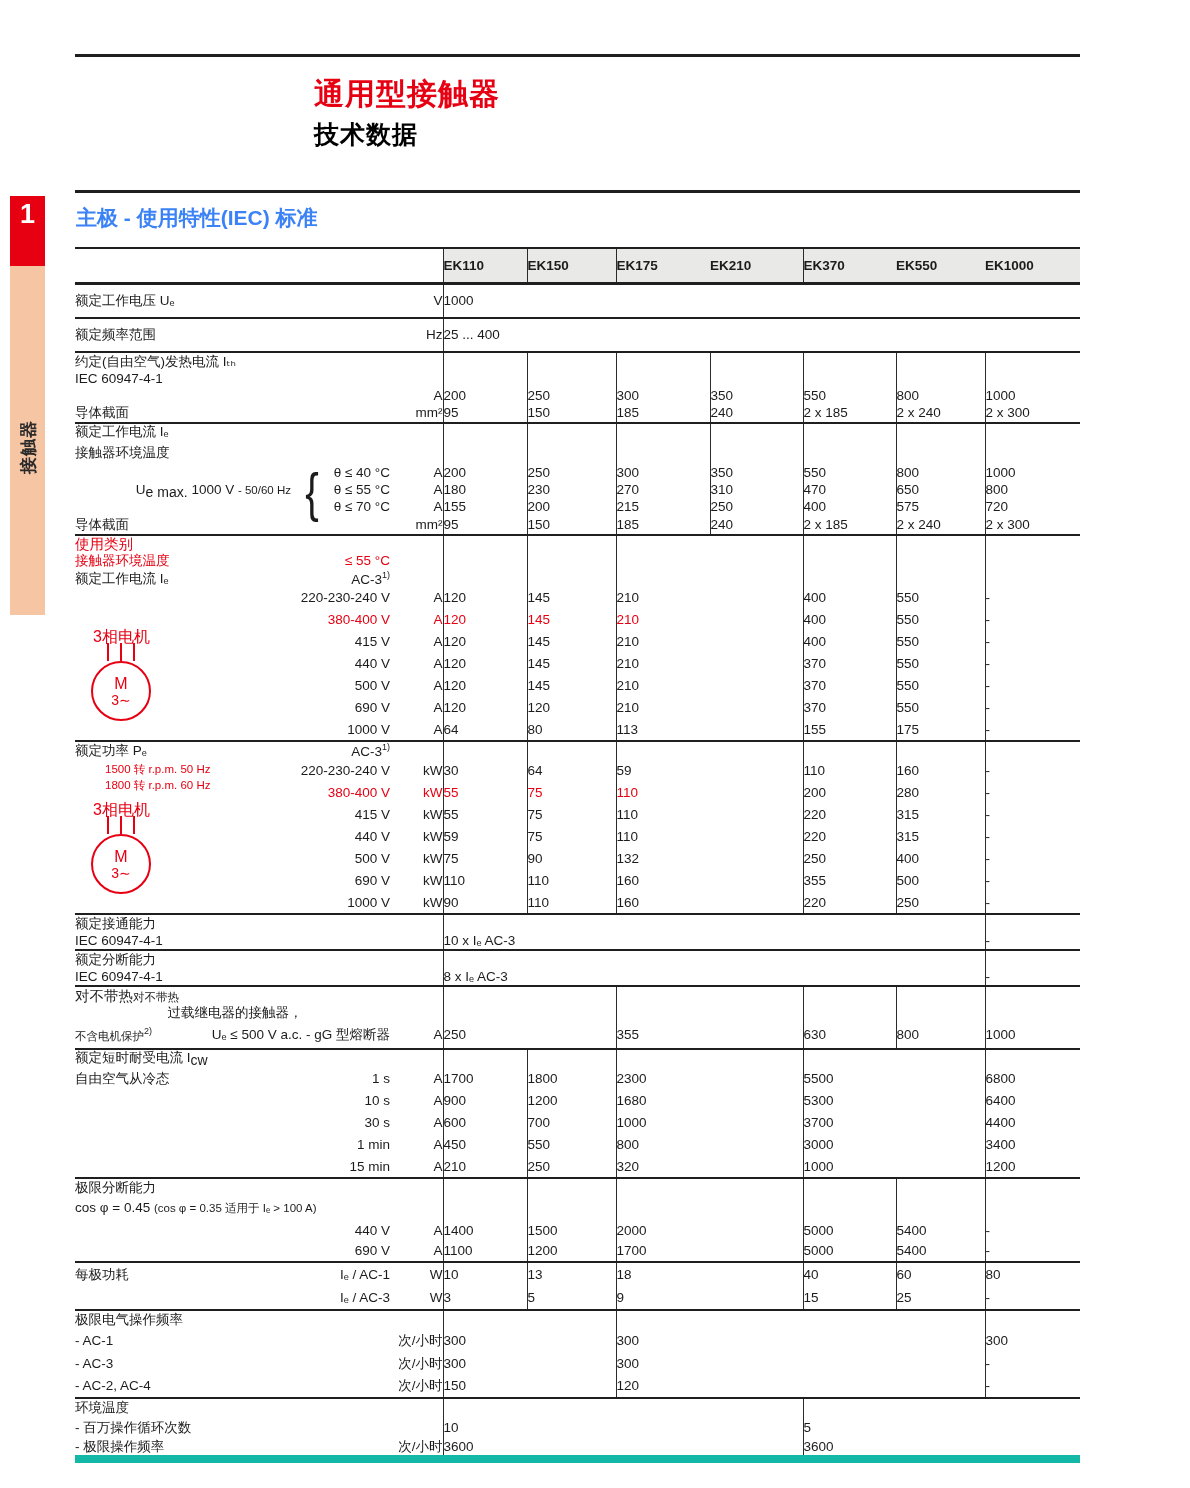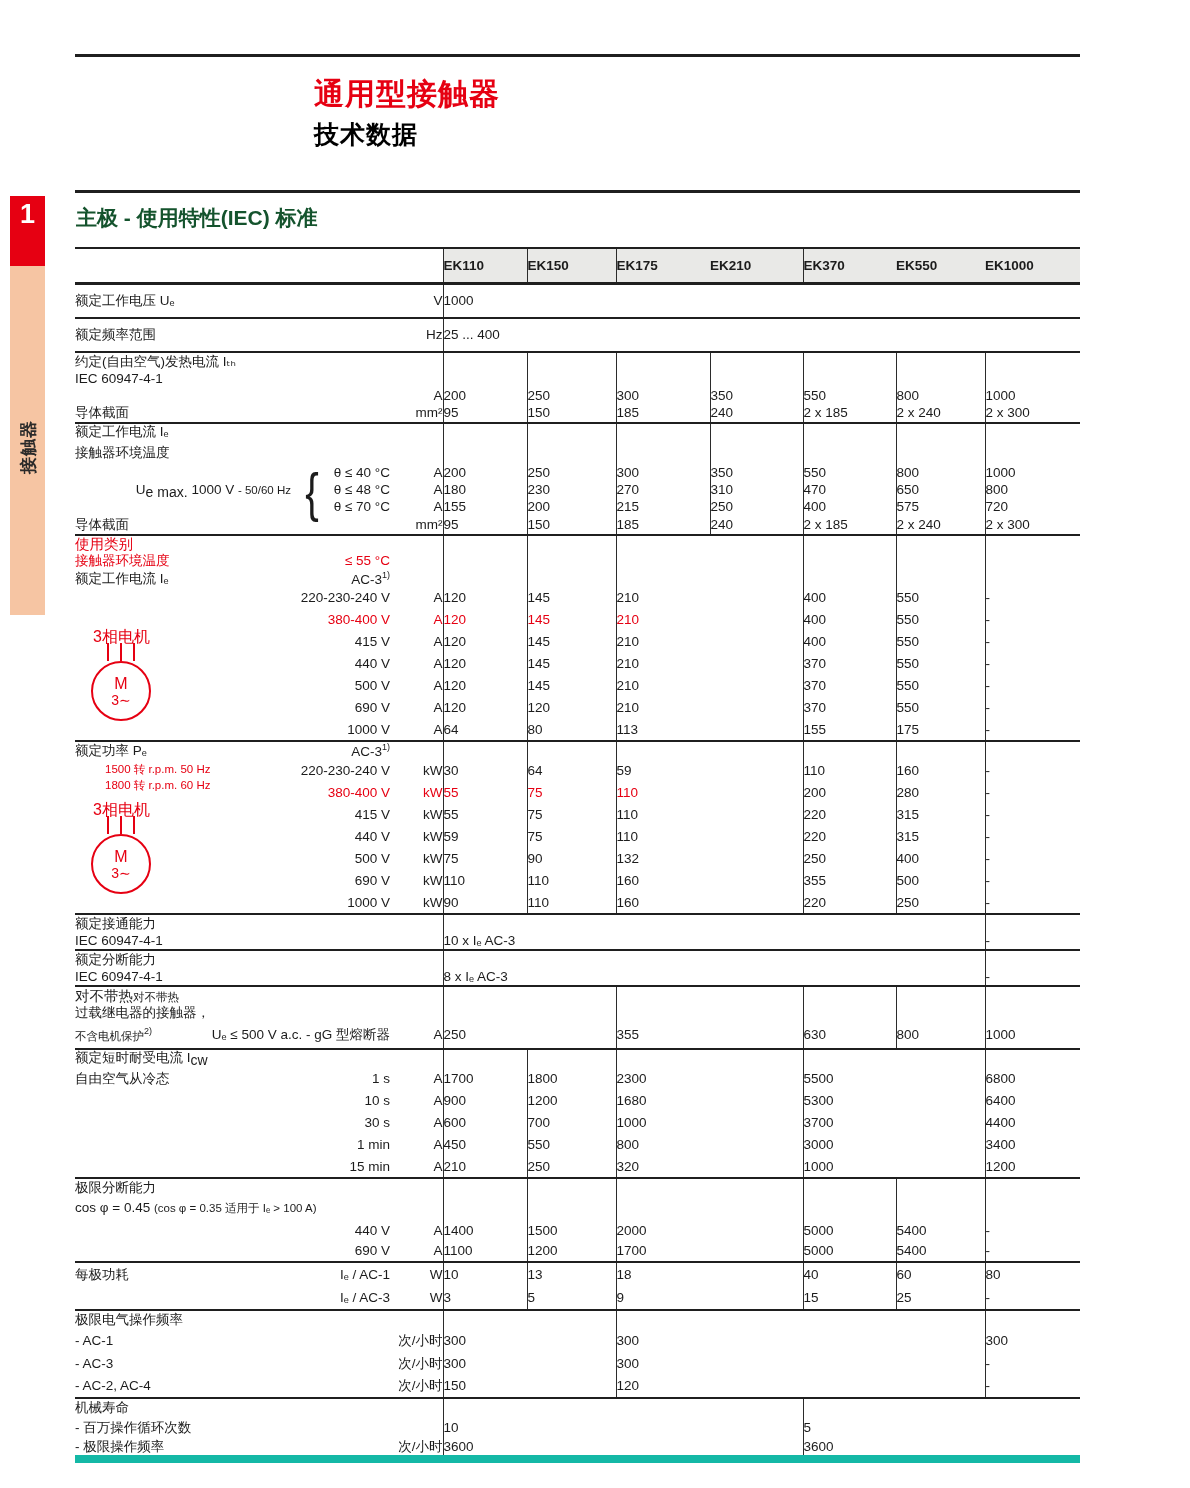--- a/index.html
+++ b/index.html
@@ -6,36 +6,36 @@
   .page{position:relative;width:1190px;height:1488px;background:#ffffff;overflow:hidden;
         font-family:"Liberation Sans","DejaVu Sans",sans-serif;color:#1c1c1c;}
   .hr{position:absolute;left:75px;width:1005px;background:#1f1f1f;}
   .page-title{position:absolute;left:314px;top:74px;font-size:30px;font-weight:bold;color:#e60012;letter-spacing:1px;}
   .page-subtitle{position:absolute;left:314px;top:118px;font-size:25px;font-weight:bold;color:#000000;letter-spacing:1px;}
   .num-badge{position:absolute;left:10px;top:196px;width:35px;height:70px;background:#e60012;color:#fff;
              font-size:27px;font-weight:bold;display:flex;justify-content:center;align-items:flex-start;padding-top:3px;box-sizing:border-box;}
   .side-tab{position:absolute;left:10px;top:266px;width:35px;height:349px;background:#f6c5a3;}
   .side-tab span{position:absolute;left:50%;top:52%;transform:translate(-50%,-50%) rotate(-90deg);
              white-space:nowrap;font-size:17px;font-weight:bold;color:#2a2a2a;letter-spacing:1px;}
-  .section-title{position:absolute;left:76px;top:204px;font-size:21px;font-weight:bold;color:#14532d;}
+  .section-title{position:absolute;left:76px;top:204px;font-size:21px;font-weight:bold;color:#3b82f6;}
 
   table.spec{position:absolute;left:75px;top:247px;width:1005px;border-collapse:collapse;table-layout:fixed;}
   table.spec td{font-size:13.5px;vertical-align:middle;padding:0;line-height:1.15;}
   thead td{background:#e9e9e7;font-weight:bold;height:33px;border-top:2px solid #1f1f1f;border-bottom:3px solid #1f1f1f;padding-left:12px;}
   thead td.hl{background:#fff;padding-left:0;}
   td.cell{padding-left:12px;border-left:1px solid #2b2b2b;overflow:hidden;white-space:nowrap;}
   td.lbl{padding:0;}
   td.lbl .wrap{display:flex;justify-content:space-between;align-items:center;}
   span.ll{text-align:left;}
   span.lr{text-align:right;padding-right:5px;margin-left:auto;white-space:nowrap;}
   td.unit{text-align:right;padding-right:6px;white-space:nowrap;}
   tr.sep td{border-top:2px solid #1f1f1f;}
   tr.last td{border-bottom:8px solid #14b8a6;}
   .red{color:#e60012;}
-  .small{font-size:11.5px;}
+  .small{font-size:11.5px;text-align:center;}
   .sub{font-size:14px;vertical-align:-3px;}
   .sup{font-size:9px;vertical-align:6px;}
   .rel{position:relative;}
   .vt td{vertical-align:top;}
   .vb td{vertical-align:bottom;padding-bottom:4px;}
   .r34{height:34px}.r28{height:28px}.r24{height:24px}.r23{height:23px}.r22{height:22px}
   .r21{height:21px}.r19{height:19px}.r18{height:18px}.r17{height:17px}.r16{height:16px}
   .side-label{position:absolute;left:18px;top:-3px;color:#e60012;font-size:16px;white-space:nowrap;}
   .rpm{position:absolute;left:30px;color:#e60012;font-size:11.5px;white-space:nowrap;}
   .motor{position:absolute;left:14px;top:-10px;width:64px;color:#e60012;}
@@ -181,21 +181,21 @@
           <td class="cell">300</td>
           <td class="cell">350</td>
           <td class="cell">550</td>
           <td class="cell">800</td>
           <td class="cell">1000</td>
         </tr>
       <tr class="r17">
         <td class="lbl rel">
           <span class="ue-label"><span>U</span><span class="sub">e max.</span> <span>1000 V</span> <span class="small">- 50/60 Hz</span></span>
           <span class="brace">{</span>
-          <span class="lr" style="display:block">θ ≤ 48 °C</span>
+          <span class="lr" style="display:block">θ ≤ 55 °C</span>
         </td>
         <td class="unit">A</td>
       <td class="cell">180</td>
           <td class="cell">230</td>
           <td class="cell">270</td>
           <td class="cell">310</td>
           <td class="cell">470</td>
           <td class="cell">650</td>
           <td class="cell">800</td>
         </tr>
@@ -698,21 +698,21 @@
         </tr>
       <tr class="r23">
         <td class="lbl">- AC-2, AC-4</td>
         <td class="unit">次/小时</td>
       <td class="cell" colspan="2">150</td>
           <td class="cell" colspan="4">120</td>
           <td class="cell">-</td>
         </tr>
 
       <tr class="r19 sep">
-        <td class="lbl">机械寿命</td>
+        <td class="lbl">环境温度</td>
         <td class="unit"></td>
       <td class="cell" colspan="4"></td>
           <td class="cell" colspan="3"></td>
         </tr>
       <tr class="r21">
         <td class="lbl">- 百万操作循环次数</td>
         <td class="unit"></td>
       <td class="cell" colspan="4">10</td>
           <td class="cell" colspan="3">5</td>
         </tr>

